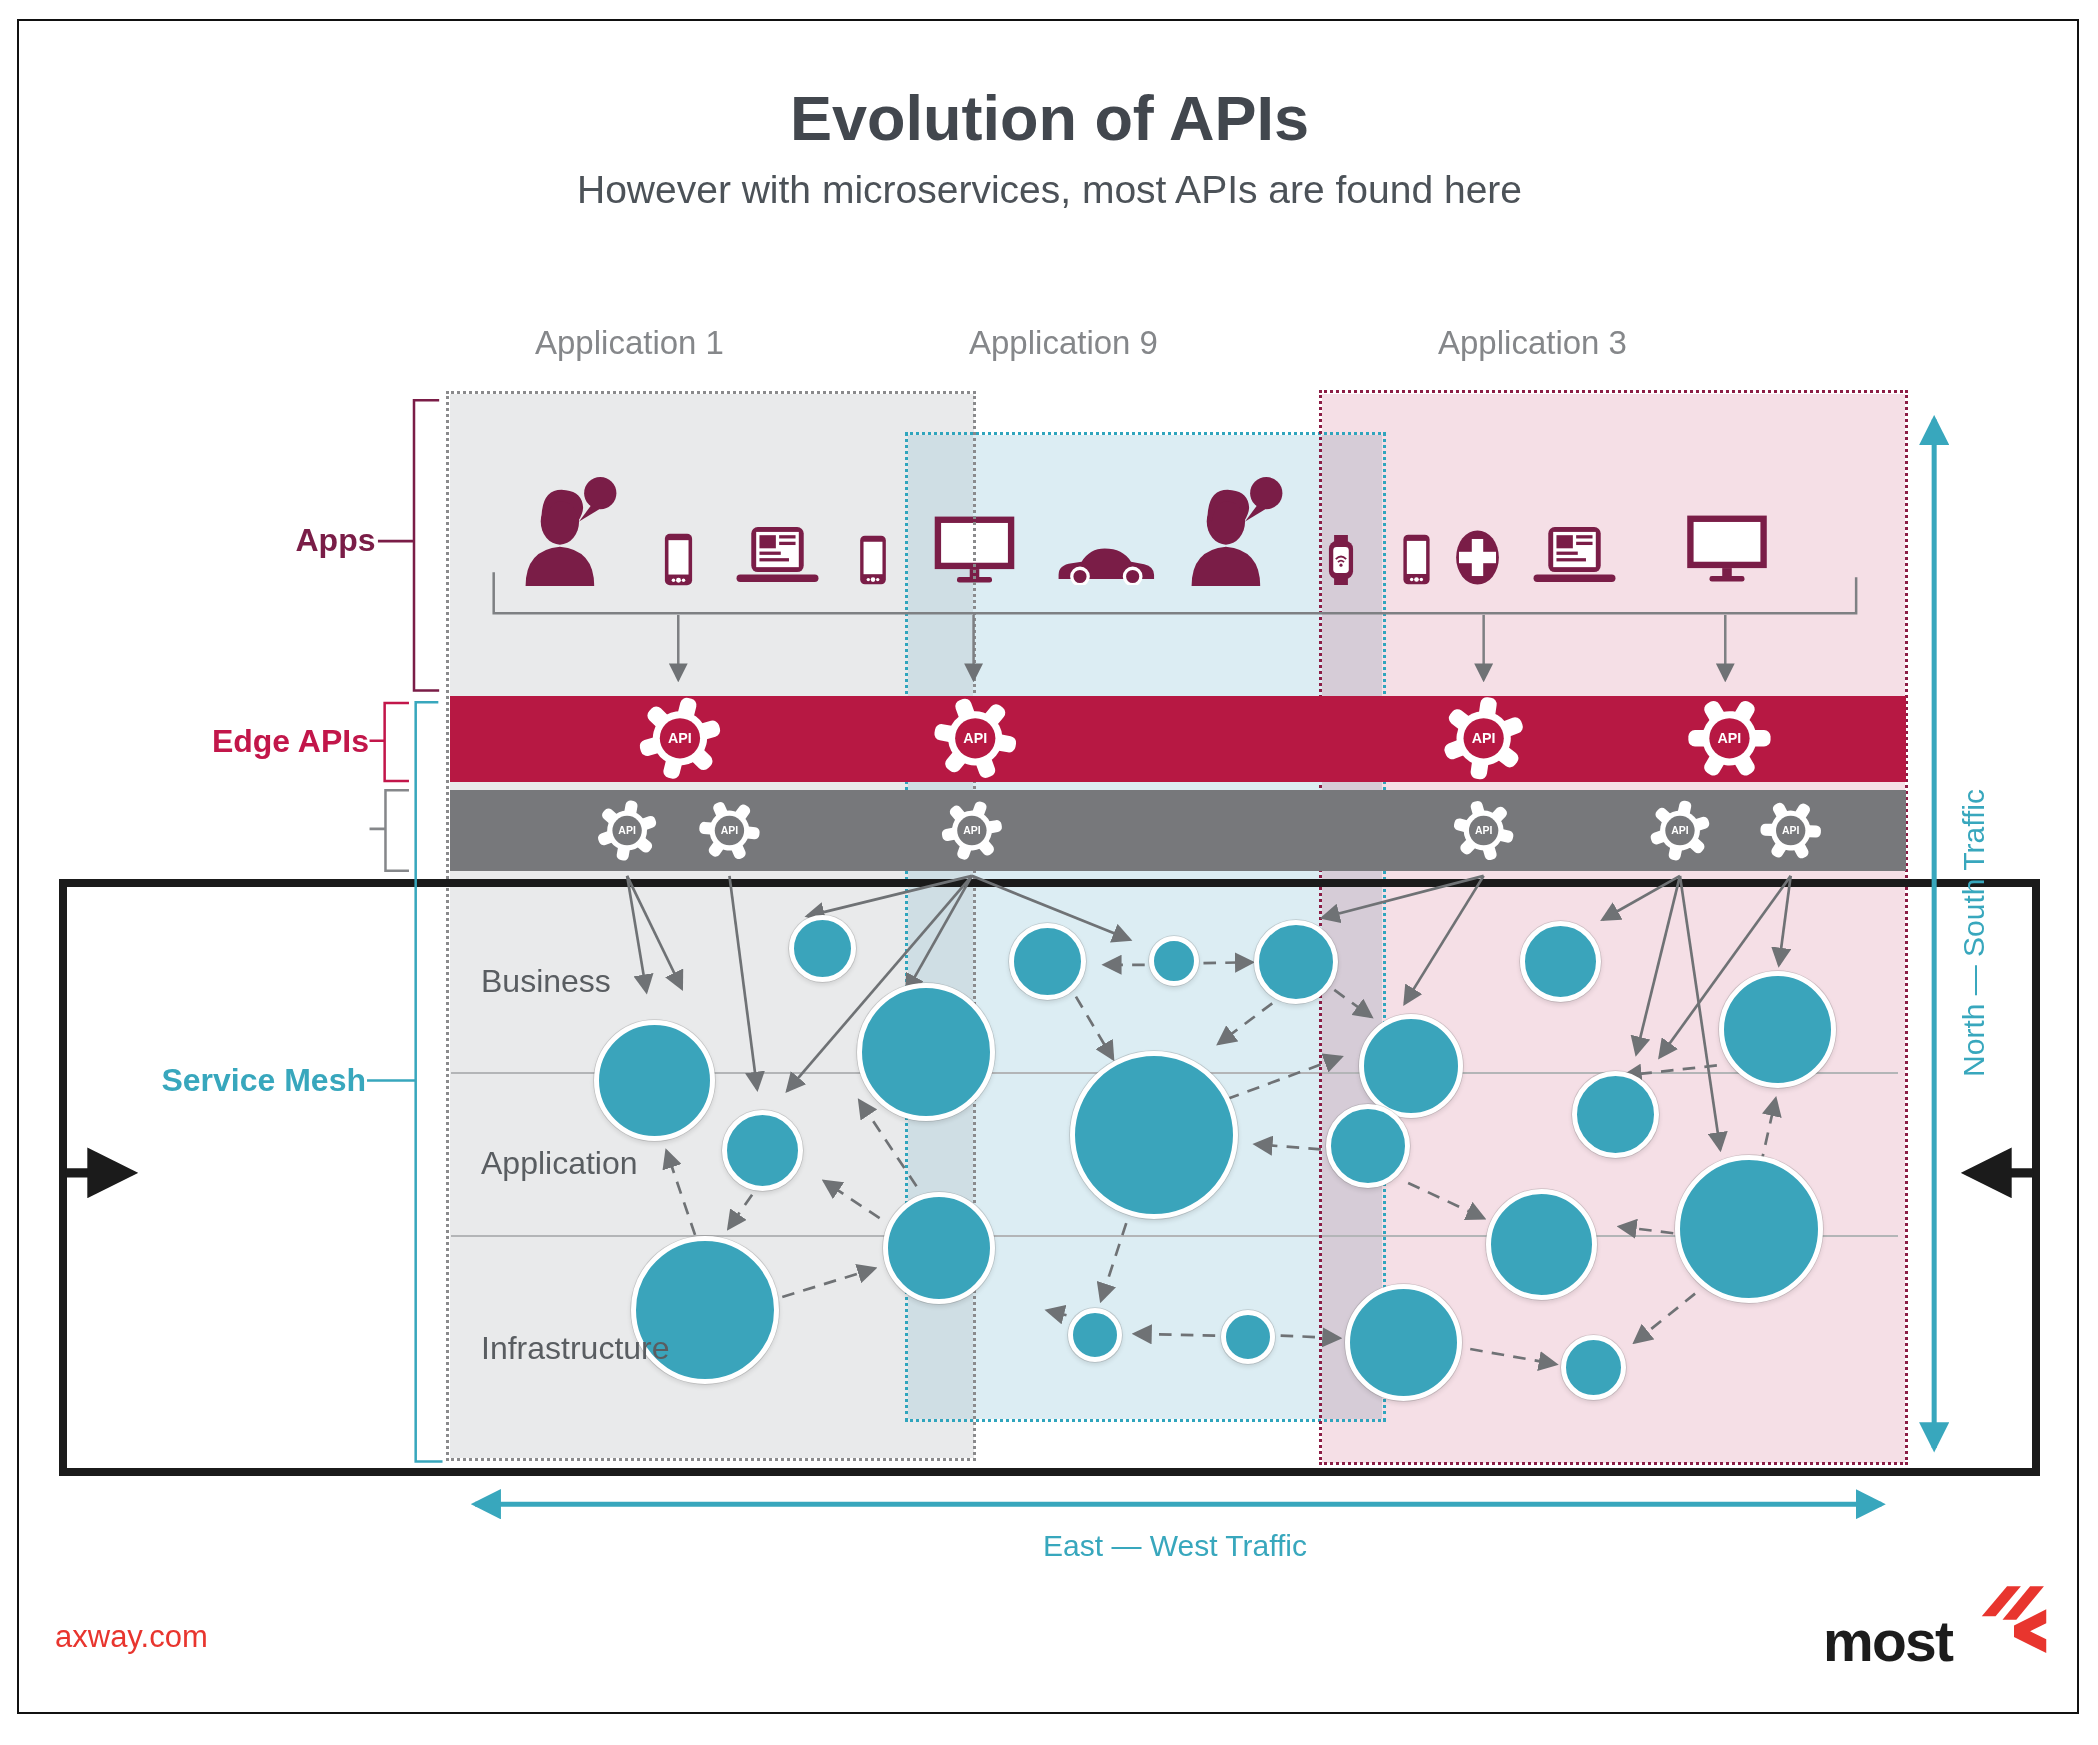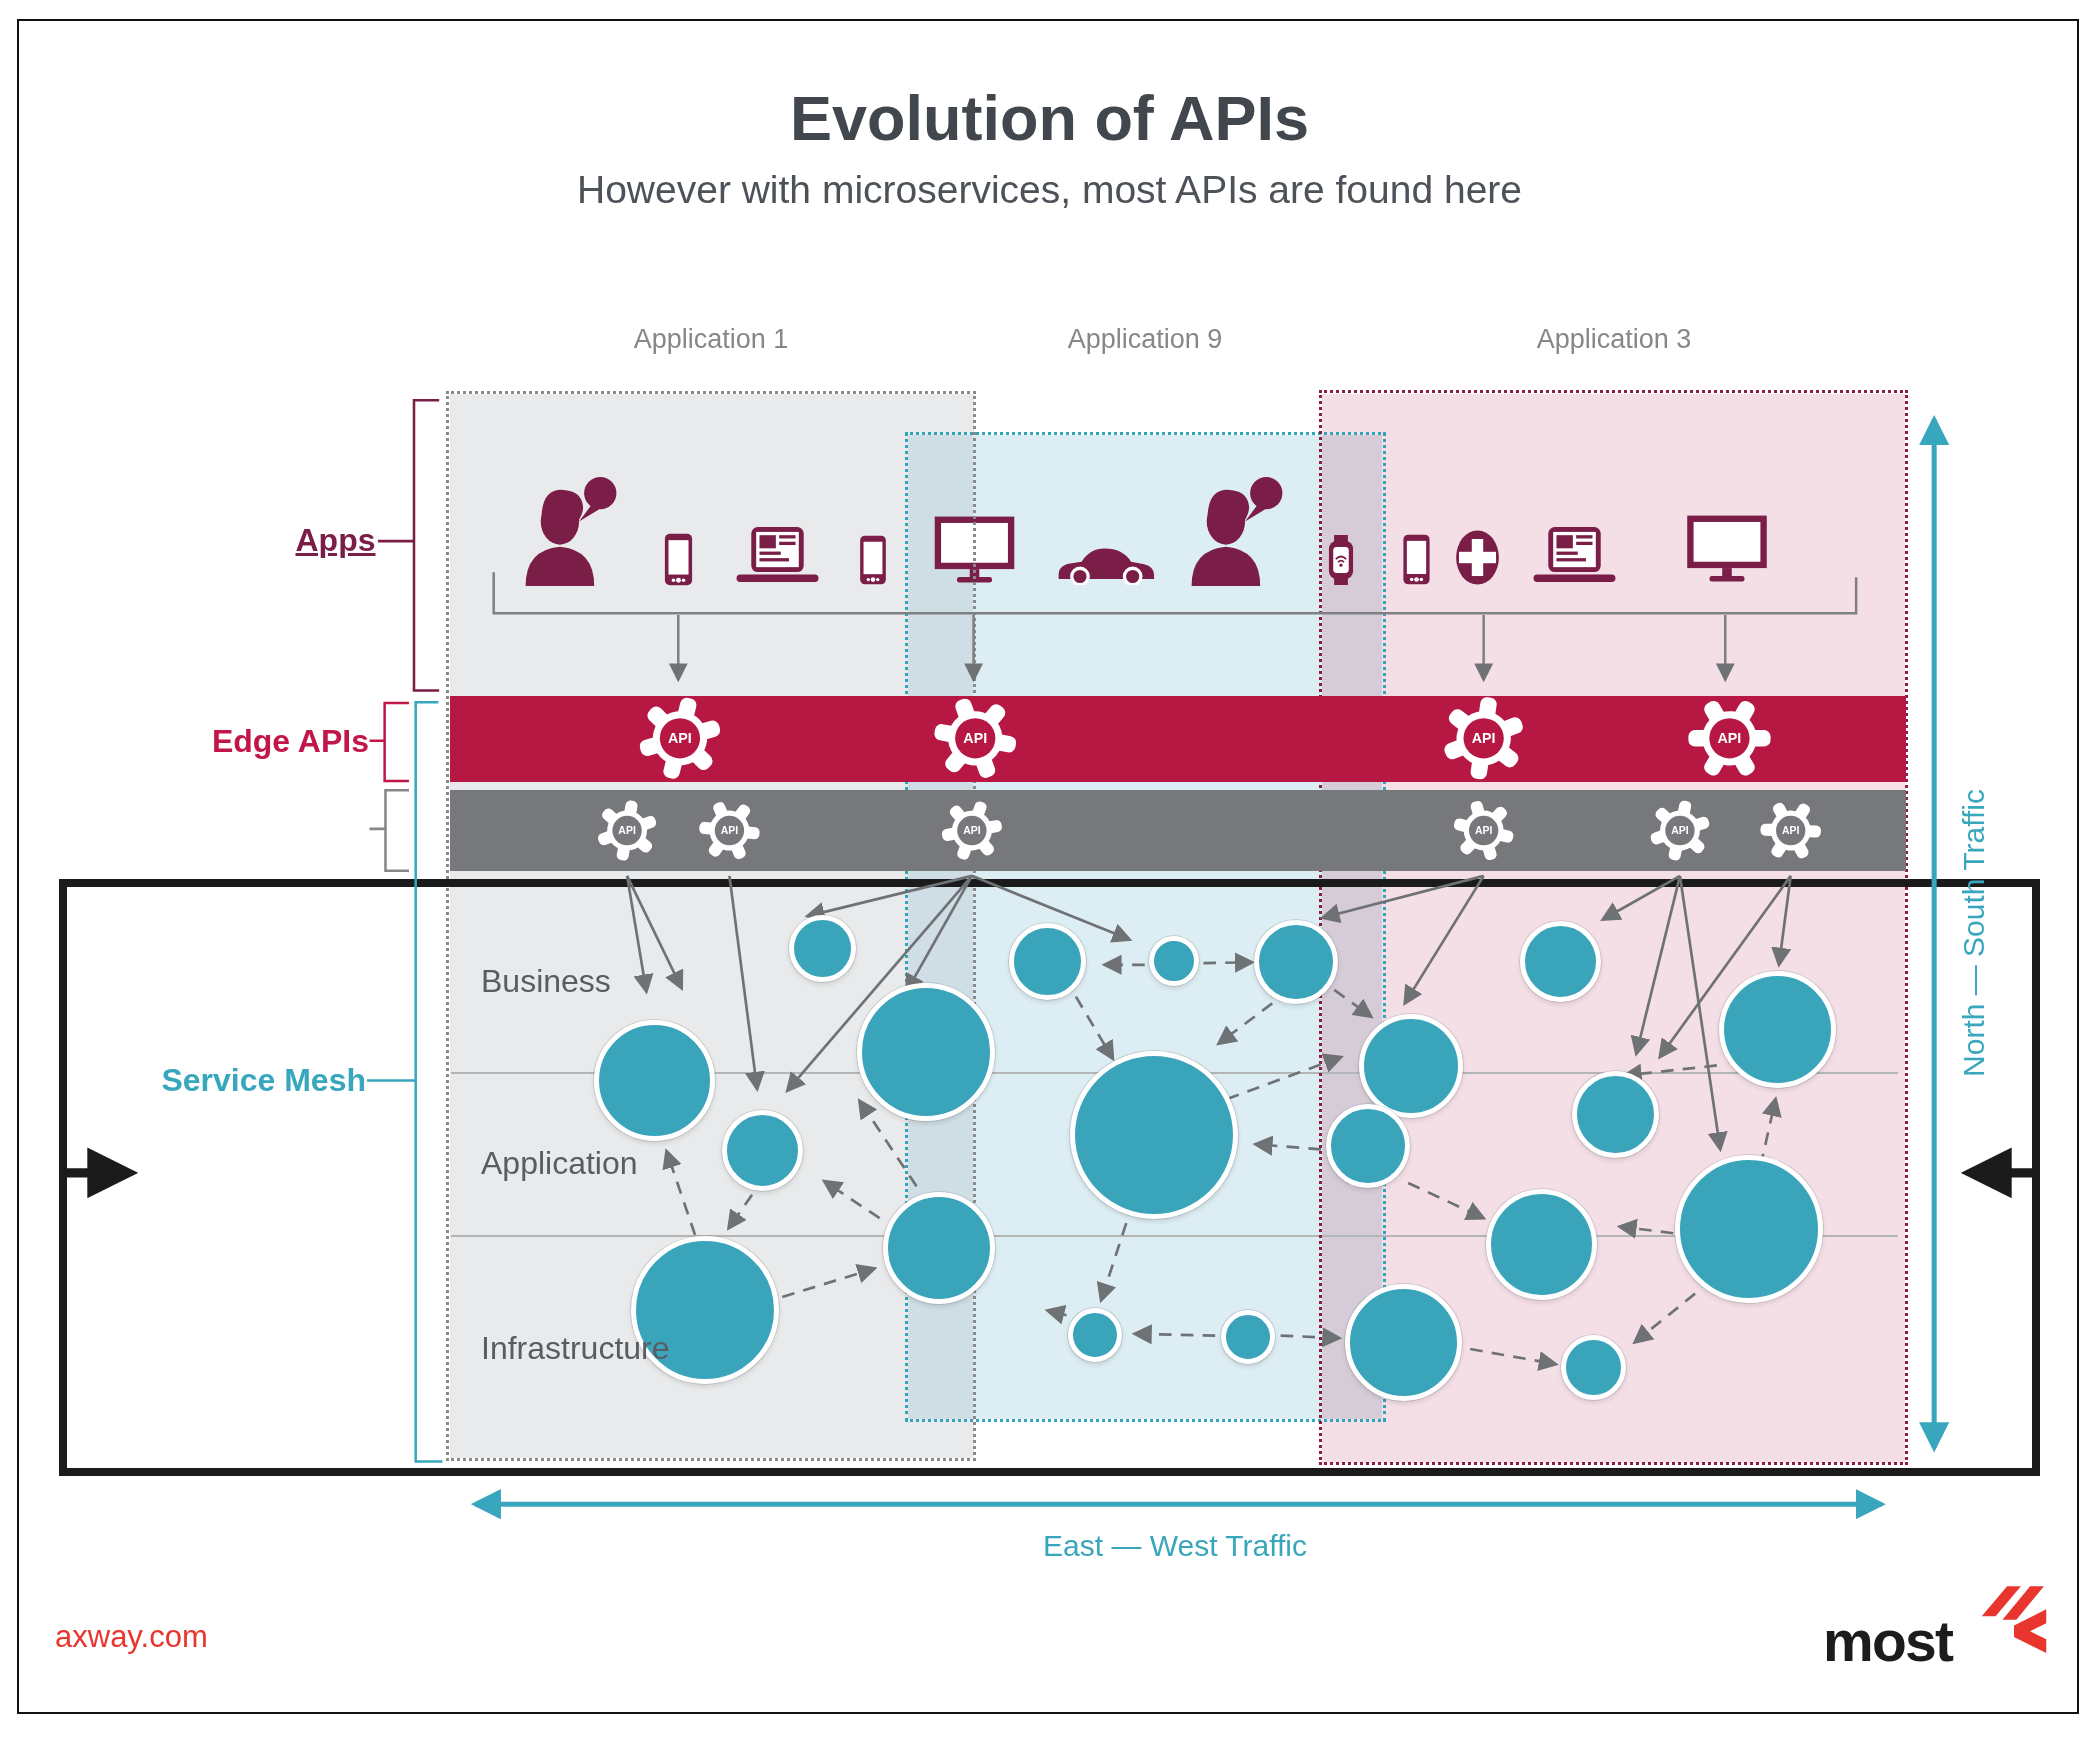--- a/index.html
+++ b/index.html
@@ -12,34 +12,34 @@
     --app1dot:#8a8a8c; --app2dot:#2fa5bd; --app3dot:#8c1d45;
   }
   html,body{margin:0;padding:0;background:#fff;}
   .page{position:relative;width:2099px;height:1745px;background:#fff;overflow:hidden;
         font-family:"Liberation Sans",sans-serif;padding-left:24px;}
   .abs{position:absolute;}
   .frame{left:17px;top:19.3px;width:2058px;height:1691px;border:2.5px solid #111;z-index:0;}
   .title{left:0;top:82px;width:2099px;text-align:center;font-size:63px;font-weight:bold;
          color:var(--dark);z-index:9;}
   .subtitle{left:0;top:168px;width:2099px;text-align:center;font-size:39px;color:var(--midtext);z-index:9;}
-  .applabel{top:324px;width:352px;text-align:center;font-size:27px;color:var(--graylabel);z-index:9;}
+  .applabel{top:324px;width:352px;text-align:left;font-size:33px;color:var(--graylabel);z-index:9;}
   .fill{z-index:1;}
   .dotbox{z-index:3;border-style:dotted;border-width:3.4px;background:transparent;}
   .hline{z-index:2;height:1.7px;background:#b3b5b7;}
   .bar{z-index:4;left:450px;width:1456px;}
   .redbar{top:696px;height:86px;background:var(--crimson);}
   .graybar2{top:790px;height:81px;background:var(--graybar);}
   .meshbox{z-index:5;left:59px;top:879px;width:1981px;height:597px;border:8.4px solid var(--black);
            box-sizing:border-box;background:transparent;}
   .overlay{left:0;top:0;width:2099px;height:1745px;z-index:6;pointer-events:none;}
   .node{z-index:7;border-radius:50%;background:var(--node);border:5.9px solid #fff;
         box-shadow:0 0 0 0.8px rgba(110,110,110,.28),0 2.5px 5px rgba(0,0,0,.12);box-sizing:border-box;}
   .rowlabel{z-index:9;text-align:right;font-weight:bold;}
-  .lbl-apps{left:23.5px;top:522px;width:352px;font-size:32px;color:var(--maroon);text-decoration:underline;}
+  .lbl-apps{left:23.5px;top:522px;width:352px;font-size:32px;color:var(--maroon);}
   .lbl-edge{left:17px;top:723px;width:352px;font-size:32px;color:var(--crimson-label);}
   .lbl-orch{left:92px;top:787px;width:277px;font-size:28.5px;line-height:1.4;color:var(--graylabel);}
   .lbl-sm{left:14px;top:1062px;width:352px;font-size:32px;color:var(--teal);}
   .tier{z-index:8;left:481px;font-size:32px;color:var(--tier);}
   .ns-label{left:1974px;top:933px;transform:translate(-50%,-50%) rotate(-90deg);
             white-space:nowrap;font-size:30px;color:var(--teal);z-index:9;}
   .ew-label{left:1175px;top:1546px;transform:translate(-50%,-50%);white-space:nowrap;
             font-size:30px;color:var(--teal);z-index:9;}
   .site{left:55px;top:1619px;font-size:31px;color:var(--axred);z-index:9;text-decoration:none;}
   .brand{left:1823px;top:1608px;font-size:57px;font-weight:bold;color:#1c1c1c;letter-spacing:-1.7px;z-index:9;}

